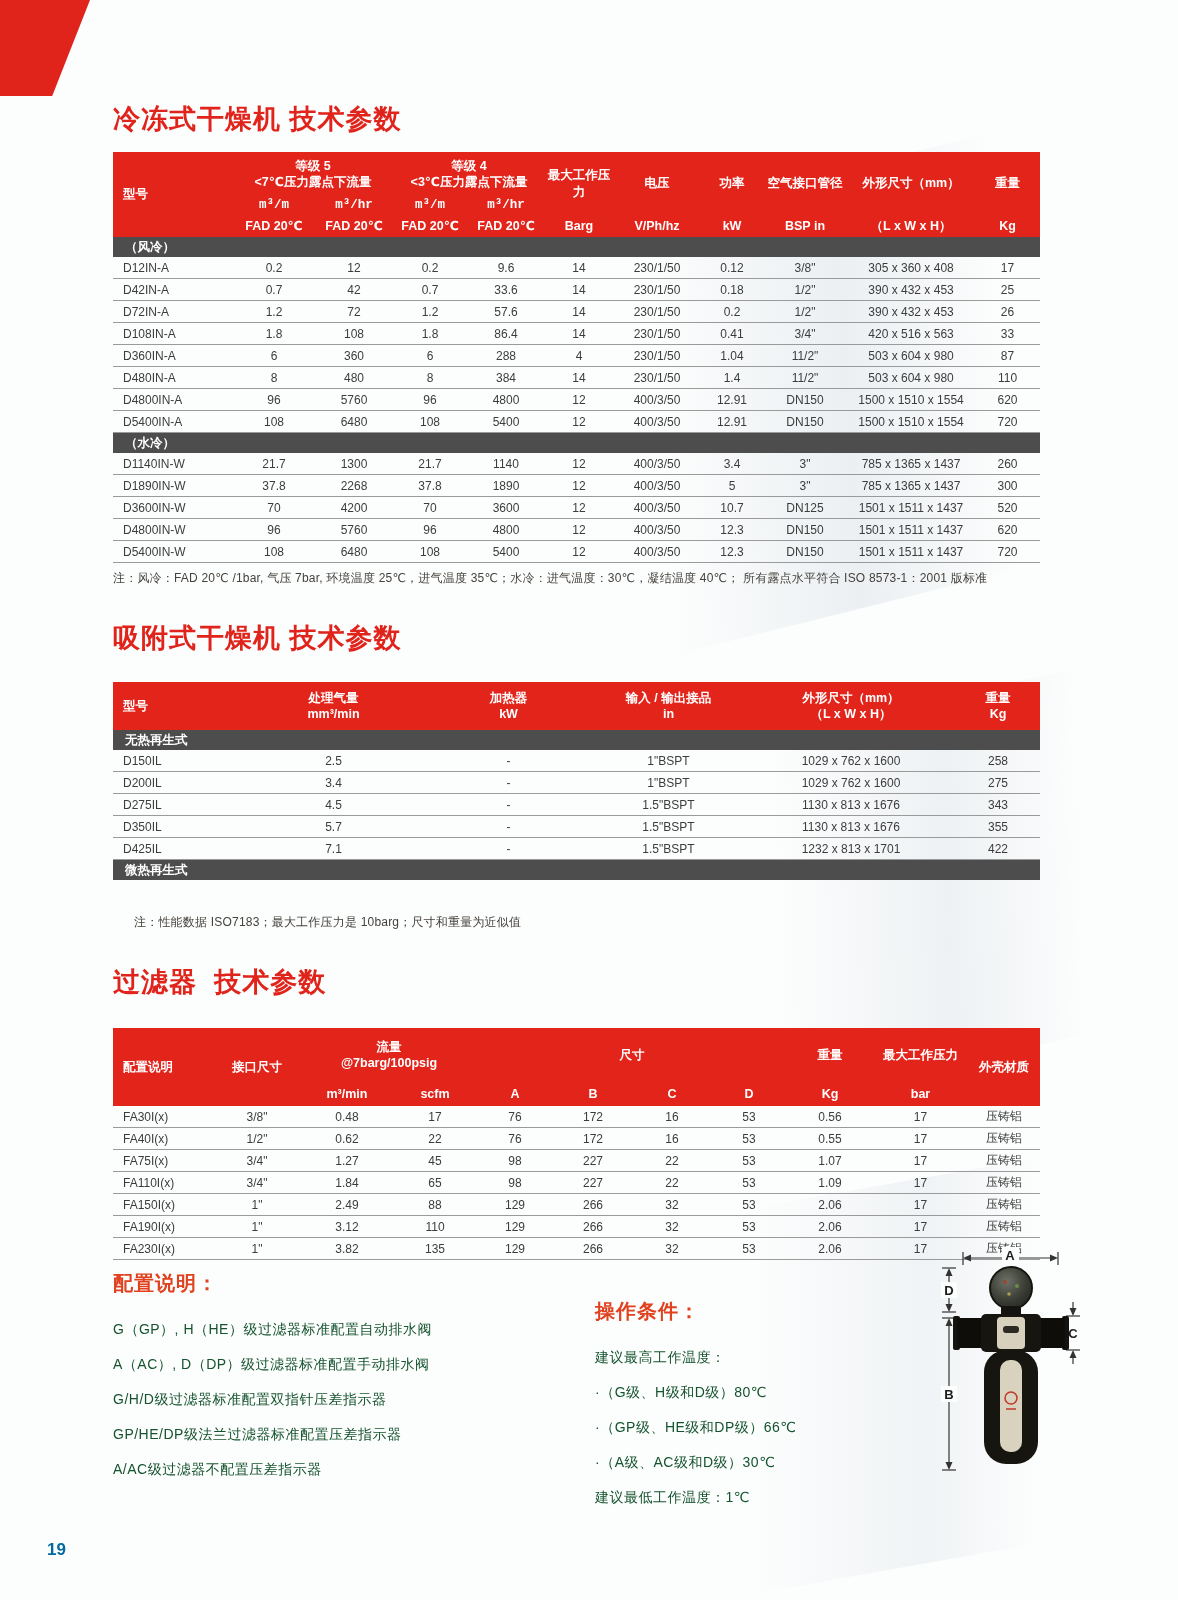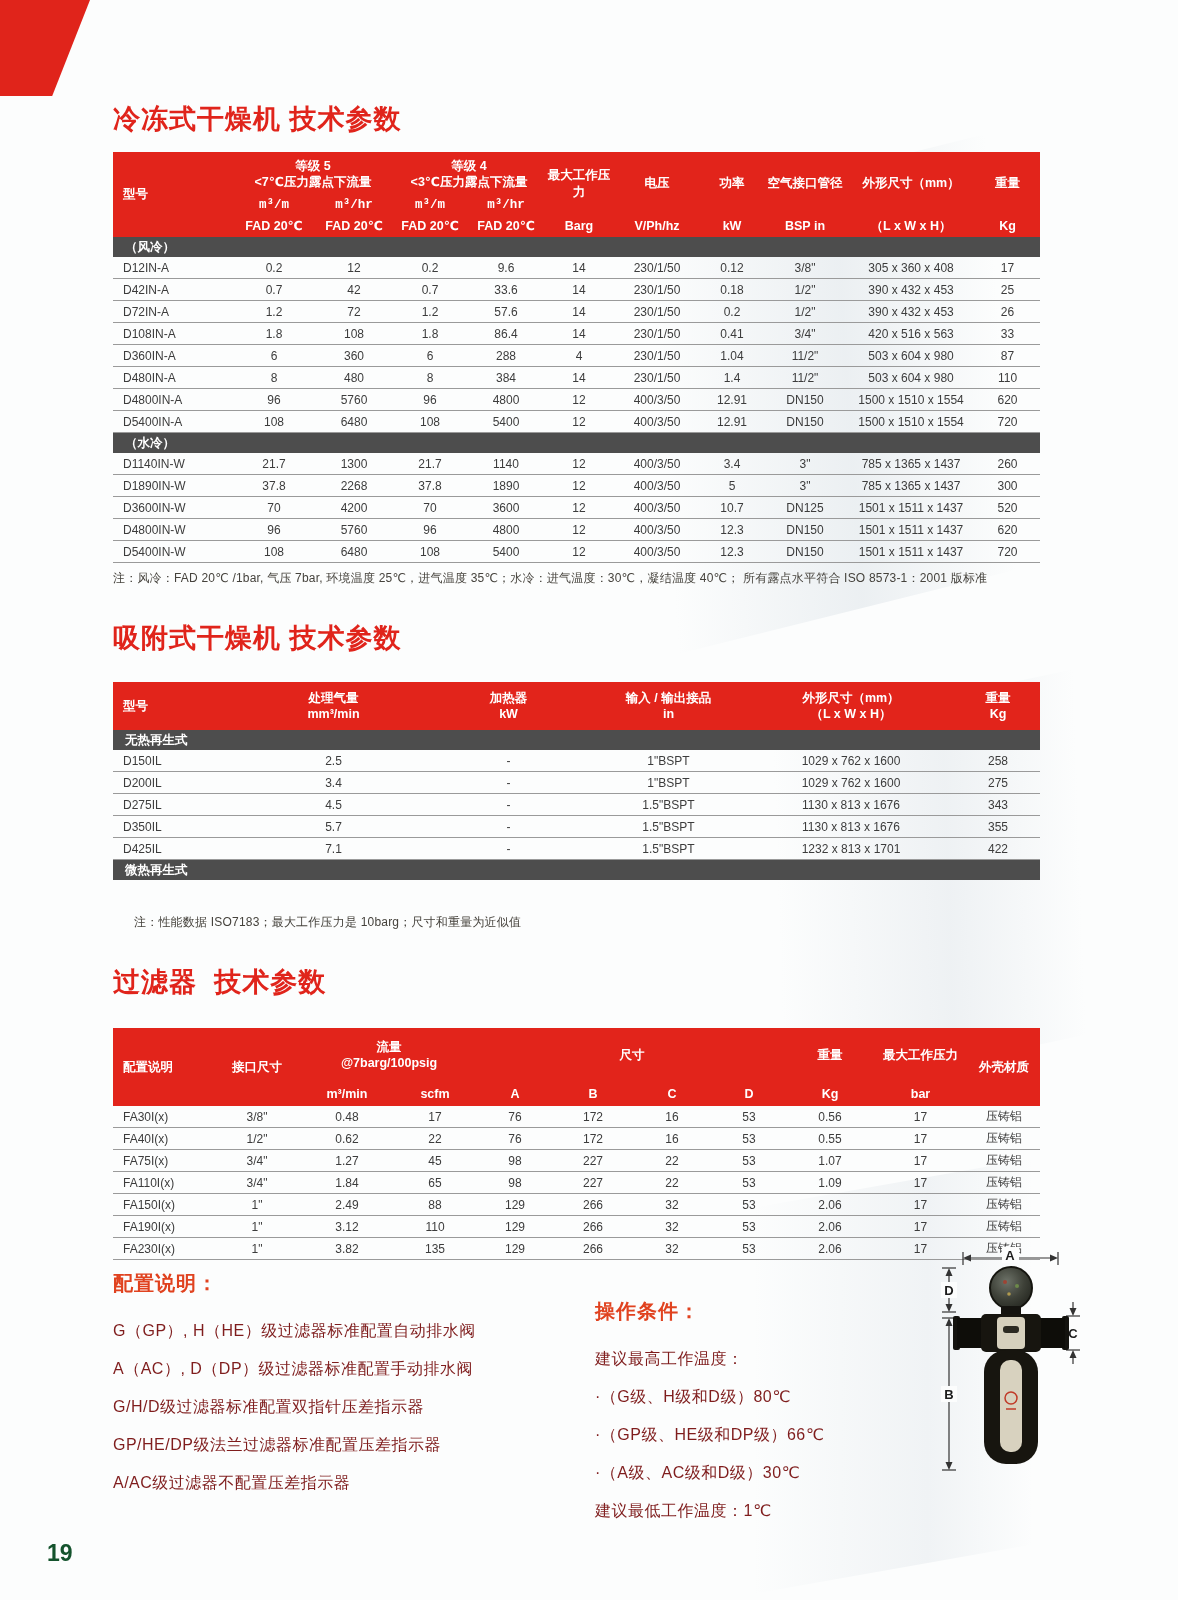--- a/index.html
+++ b/index.html
@@ -41,24 +41,24 @@
     border-bottom:1px solid #9a9a9a;padding:0 2px;white-space:nowrap;overflow:hidden;}
   tbody td.model{text-align:left;padding-left:10px;}
   tr.section-bar td{background:#4d4d4d;color:#fff;text-align:left;font-weight:bold;
     font-size:12.5px;padding-left:12px;height:20px;border-bottom:none;}
   .note{font-size:12px;color:#45423c;width:965px;letter-spacing:0.2px;}
   .note1{top:570px;} .note2{top:914px;margin-left:21px;}
 
   .list-block{width:470px;}
   .cfg{top:1270px;} .cond{left:595px;top:1270px;width:330px;margin-top:28px;}
   .list-block h3{margin:0 0 24px 0;font-size:20px;color:#e0421f;font-weight:bold;letter-spacing:1px;}
-  .list-block .li{font-size:16px;color:#7f1d1d;margin:0 0 17px 0;letter-spacing:0.5px;}
+  .list-block .li{font-size:14px;color:#14532d;margin:0 0 17px 0;letter-spacing:0.5px;}
 
   .figure{left:923px;top:1238px;width:178px;height:242px;}
-  .pagenum{left:47px;top:1540px;font-size:23px;font-weight:bold;color:#14532d;}
+  .pagenum{left:47px;top:1540px;font-size:17px;font-weight:bold;color:#0369a1;}
 </style>
 </head>
 <body>
 
 <div class="band band1"></div>
 <div class="band band2"></div>
 <div class="band band3"></div>
 <div class="corner"></div>
 
 <h2 class="abs sec-title t1-title">冷冻式干燥机 技术参数</h2>

